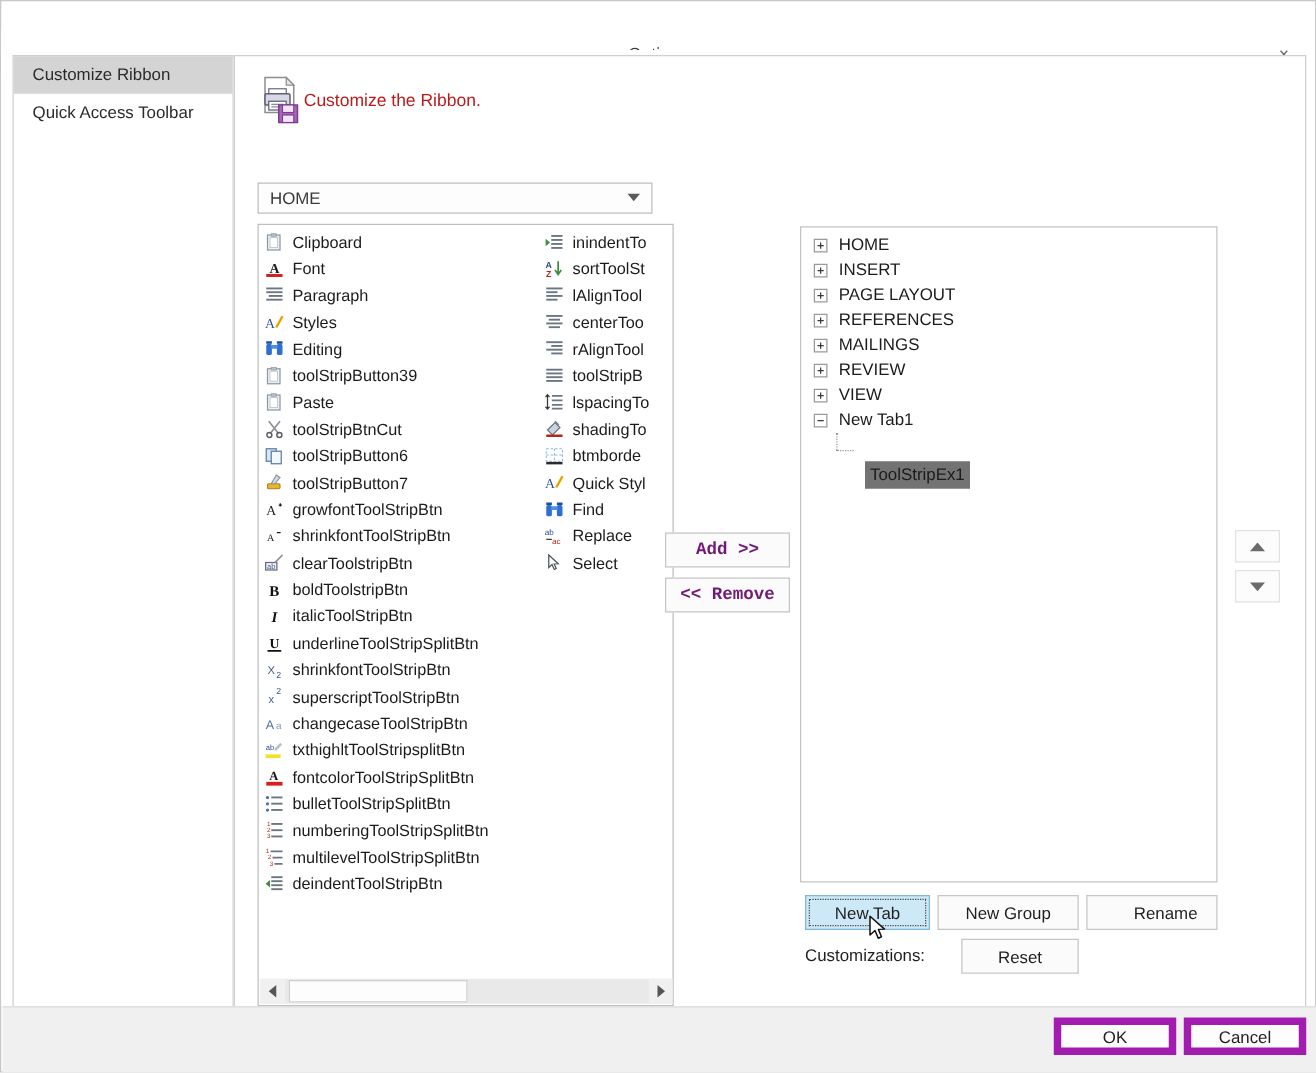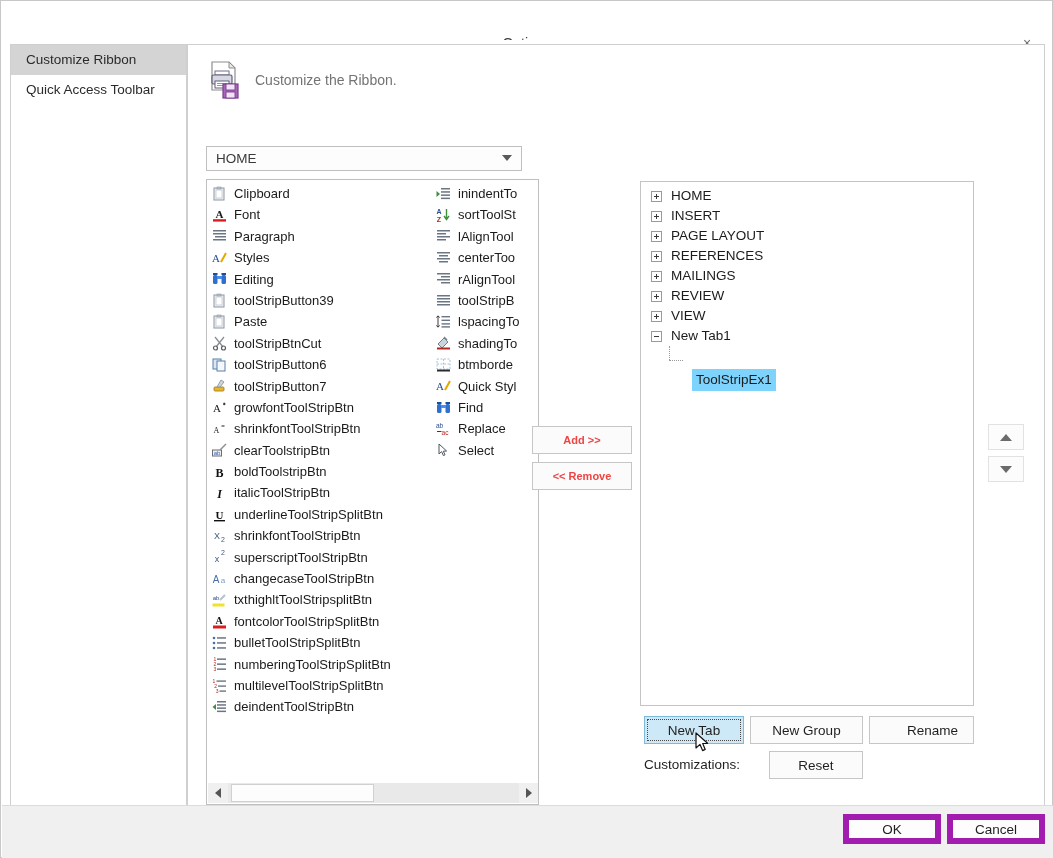--- a/index.html
+++ b/index.html
@@ -111,23 +111,22 @@
   
   #panel-header {
     position: absolute;
     left: 17px;
     top: 12px;
     height: 46px;
     display: flex;
     align-items: center;
   }
   #panel-header .caption {
-    margin-left: 12px;
     font-size: 14px;
-    color: #737373;
+    color: #b91c1c;
   }
 
   
   .printsave-icon {
     position: relative;
     width: 38px;
     height: 40px;
   }
 
   
@@ -264,27 +263,27 @@
   }
 
   
   .mid-btn {
     position: absolute;
     width: 100px;
     height: 28px;
     background: #fbfbfb;
     border: 1px solid #c6c6c6;
     box-sizing: border-box;
-    font-size: 11px;
-    color: #ef4444;
+    font-size: 14px;
+    color: #701a75;
     display: flex;
     align-items: center;
     justify-content: center;
     cursor: default;
-    font-family: Liberation Sans, sans-serif;
+    font-family: Liberation Mono, monospace;
     font-weight: bold;
   }
   #btn-add    { left: 344px; top: 381px; }
   #btn-remove { left: 344px; top: 417px; }
 
   
   #treebox {
     position: absolute;
     left: 452px;
     top: 136px;
@@ -349,21 +348,21 @@
     border-left: 1px dotted #9a9a9a;
   }
   .tree-row.child .connector::after {
     content: "";
     position: absolute;
     left: 3px; top: 9px;
     width: 14px;
     border-top: 1px dotted #9a9a9a;
   }
   .tree-row .node-label.selected {
-    background: #7dd3fc;
+    background: #737373;
     padding: 1px 4px;
     margin-top: 48px;
   }
 
   
   .arrow-btn {
     position: absolute;
     left: 800px;
     width: 36px;
     height: 26px;

